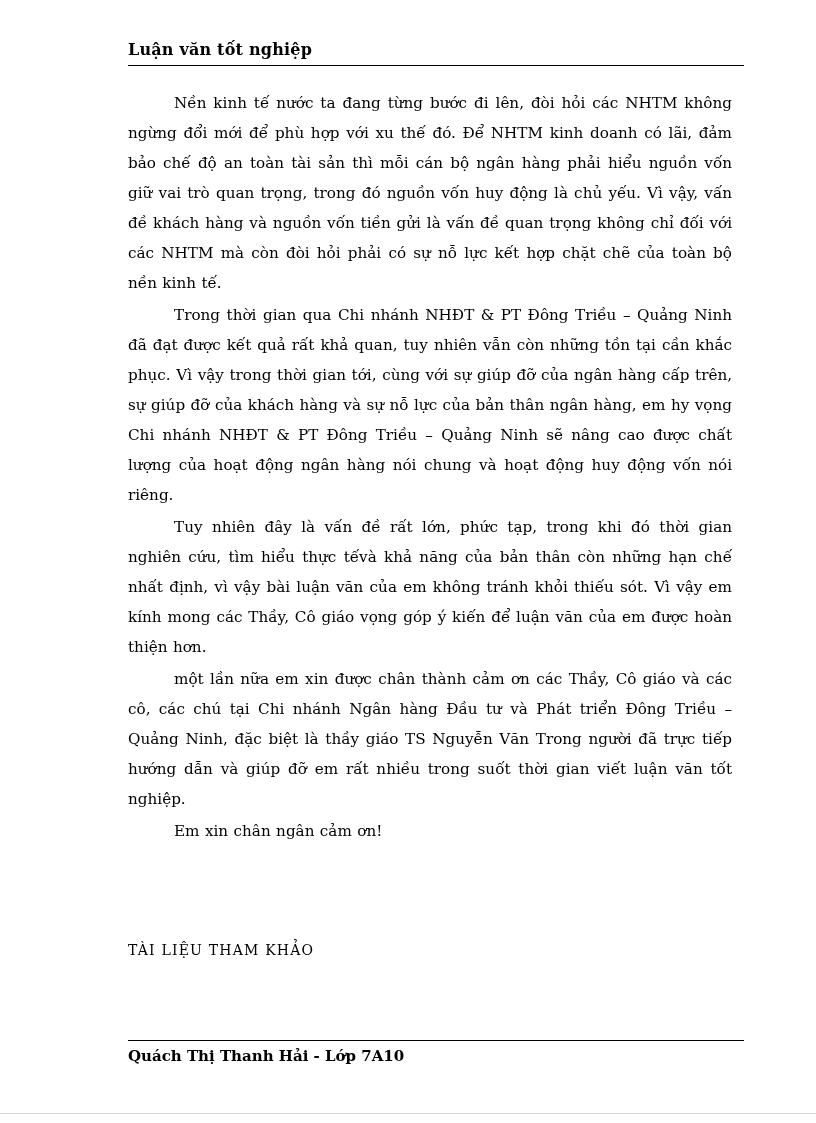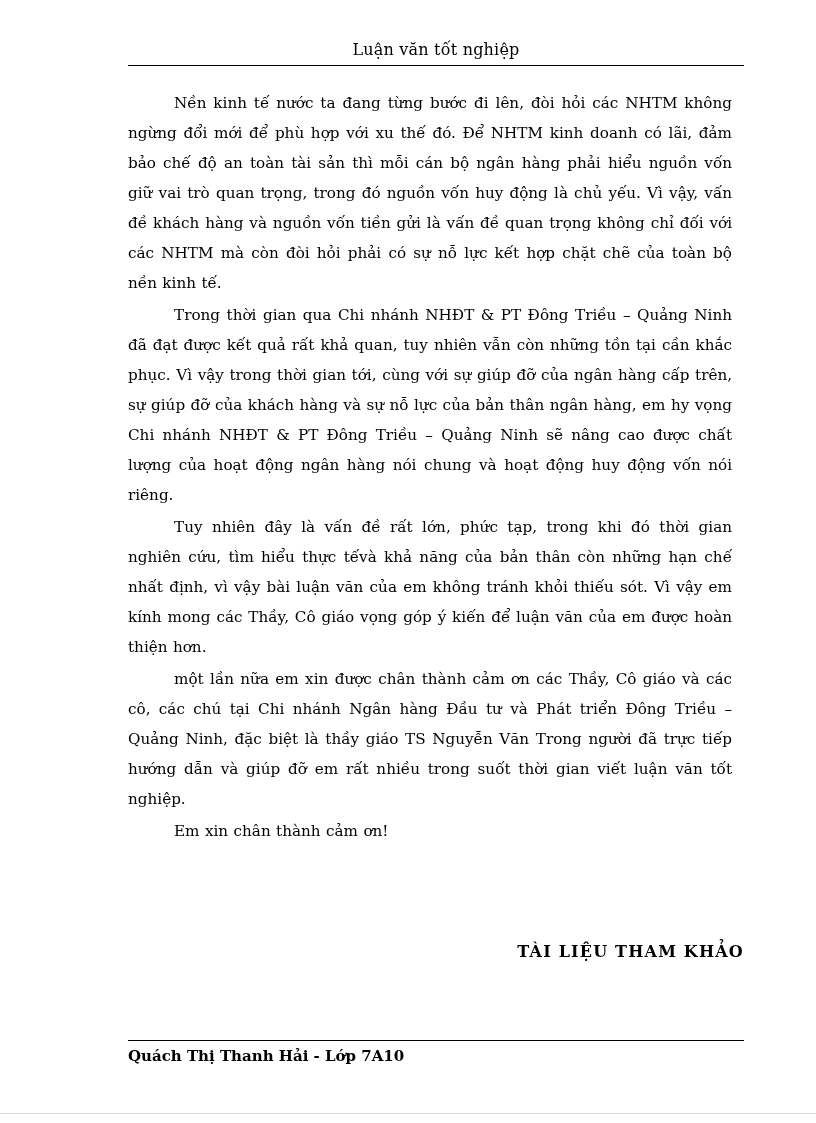--- a/index.html
+++ b/index.html
@@ -25,25 +25,24 @@
   }
   .page-inner {
     position: absolute;
     left: 128px;
     top: 40px;
     width: 616px;
   }
   .header-line {
     font-family: "DejaVu Serif", serif;
     font-size: 16px;
-    font-weight: normal;
+    font-weight: bold;
     letter-spacing: 0.2px;
     padding-bottom: 6px;
     color: #000;
-    text-align: center;
   }
   .rule {
     border-bottom: 1.2px solid #000;
     width: 616px;
   }
   .body-area {
     margin-top: 22px;
   }
   p.para {
     margin: 0 12px 2px 0;
@@ -51,24 +50,24 @@
     text-justify: inter-word;
     font-family: "DejaVu Serif", serif;
     font-size: 15.2px;
     line-height: 30px;
     text-indent: 46px;
     color: #000;
     word-spacing: 0.6px;
   }
   .ref-title {
     margin-top: 96px;
-    text-align: right;
+    text-align: left;
     font-family: "DejaVu Serif", serif;
-    font-weight: bold;
-    font-size: 16px;
+    font-weight: normal;
+    font-size: 14px;
     letter-spacing: 1.2px;
     color: #000;
   }
   .footer {
     position: absolute;
     left: 128px;
     top: 1040px;
     width: 616px;
   }
   .footer-rule {
@@ -100,21 +99,21 @@
   <div class="page-inner">
 
     <div class="header-line">Luận văn tốt nghiệp</div>
     <div class="rule"></div>
 
     <div class="body-area">
       <p class="para">Nền kinh tế nước ta đang từng bước đi lên, đòi hỏi các NHTM không ngừng đổi mới để phù hợp với xu thế đó. Để NHTM kinh doanh có lãi, đảm bảo chế độ an toàn tài sản thì mỗi cán bộ ngân hàng phải hiểu nguồn vốn giữ vai trò quan trọng, trong đó nguồn vốn huy động là chủ yếu. Vì vậy, vấn đề khách hàng và nguồn vốn tiền gửi là vấn đề quan trọng không chỉ đối với các NHTM mà còn đòi hỏi phải có sự nỗ lực kết hợp chặt chẽ của toàn bộ nền kinh tế.</p>
       <p class="para">Trong thời gian qua Chi nhánh NHĐT &amp; PT Đông Triều – Quảng Ninh đã đạt được kết quả rất khả quan, tuy nhiên vẫn còn những tồn tại cần khắc phục. Vì vậy trong thời gian tới, cùng với sự giúp đỡ của ngân hàng cấp trên, sự giúp đỡ của khách hàng và sự nỗ lực của bản thân ngân hàng, em hy vọng Chi nhánh NHĐT &amp; PT Đông Triều – Quảng Ninh sẽ nâng cao được chất lượng của hoạt động ngân hàng nói chung và hoạt động huy động vốn nói riêng.</p>
       <p class="para">Tuy nhiên đây là vấn đề rất lớn, phức tạp, trong khi đó thời gian nghiên cứu, tìm hiểu thực tếvà khả năng của bản thân còn những hạn chế nhất định, vì vậy bài luận văn của em không tránh khỏi thiếu sót. Vì vậy em kính mong các Thầy, Cô giáo vọng góp ý kiến để luận văn của em được hoàn thiện hơn.</p>
       <p class="para">một lần nữa em xin được chân thành cảm ơn các Thầy, Cô giáo và các cô, các chú tại Chi nhánh Ngân hàng Đầu tư và Phát triển Đông Triều – Quảng Ninh, đặc biệt là thầy giáo TS Nguyễn Văn Trong người đã trực tiếp hướng dẫn và giúp đỡ em rất nhiều trong suốt thời gian viết luận văn tốt nghiệp.</p>
-      <p class="para">Em xin chân thành cảm ơn!</p>
+      <p class="para">Em xin chân ngân cảm ơn!</p>
     </div>
 
     <div class="ref-title">TÀI LIỆU THAM KHẢO</div>
 
   </div>
 
   <div class="footer">
     <div class="footer-rule"></div>
     <div class="footer-text">Quách Thị Thanh Hải - Lớp 7A10</div>
   </div>

